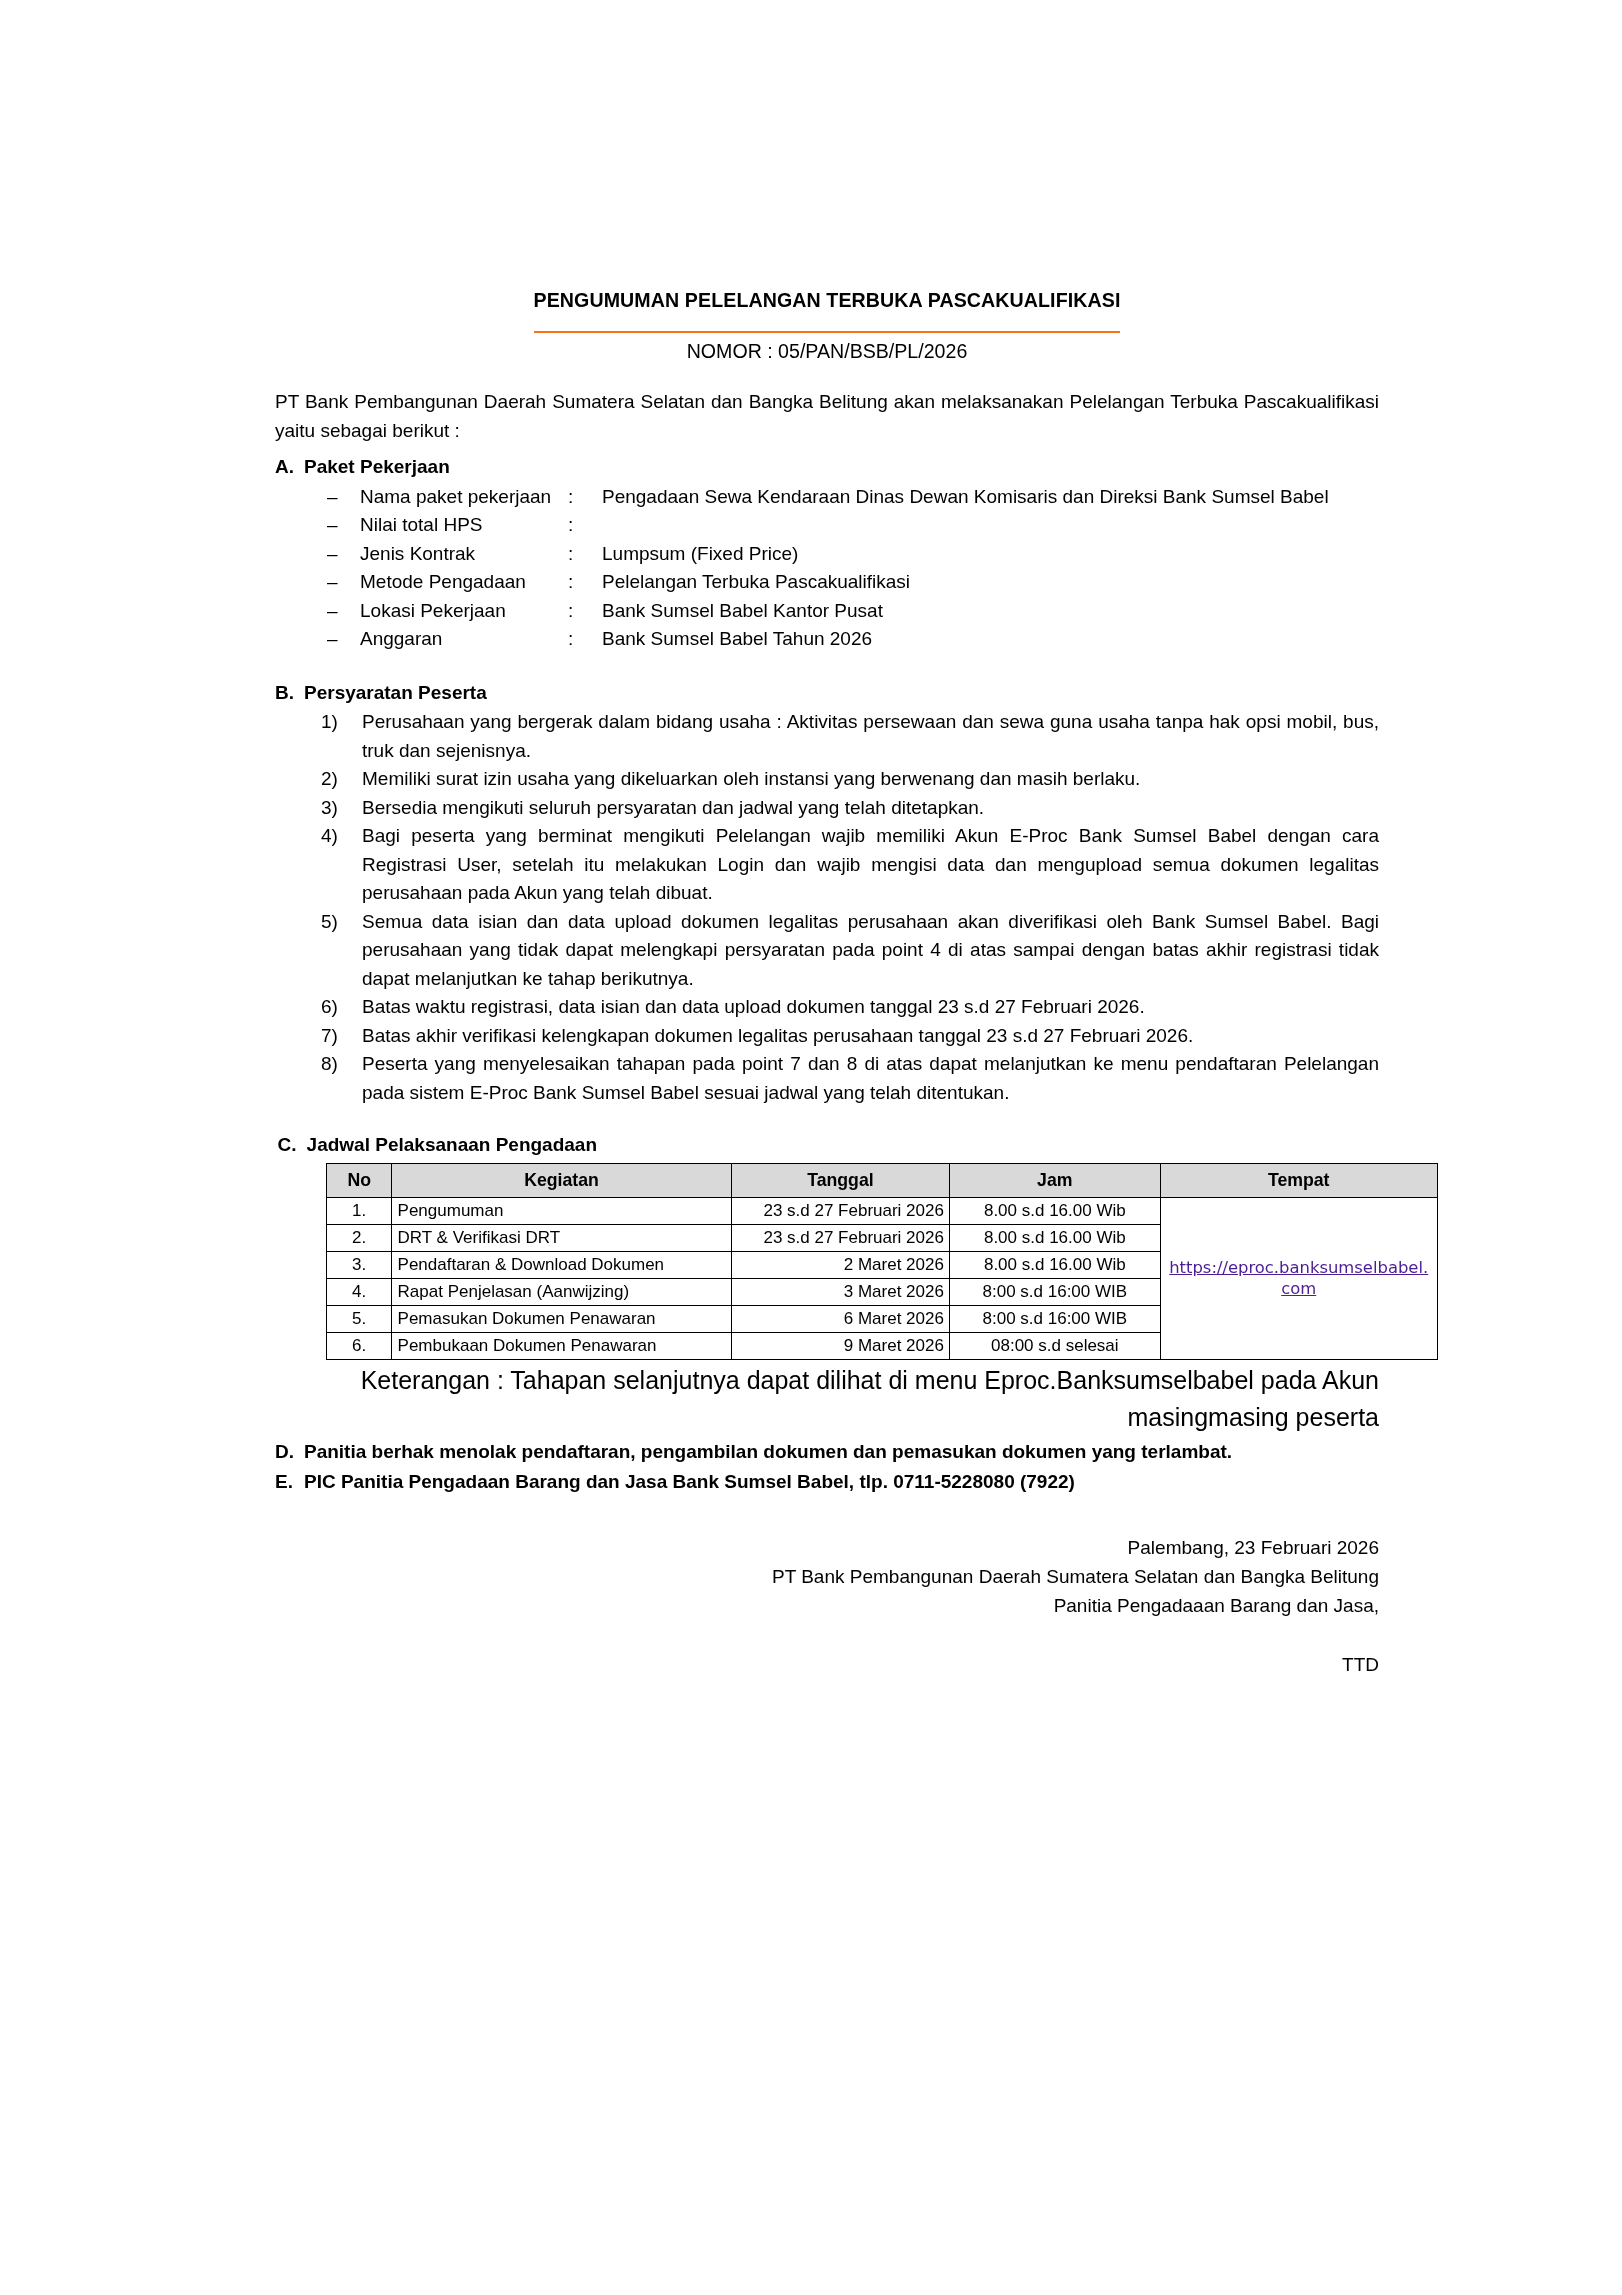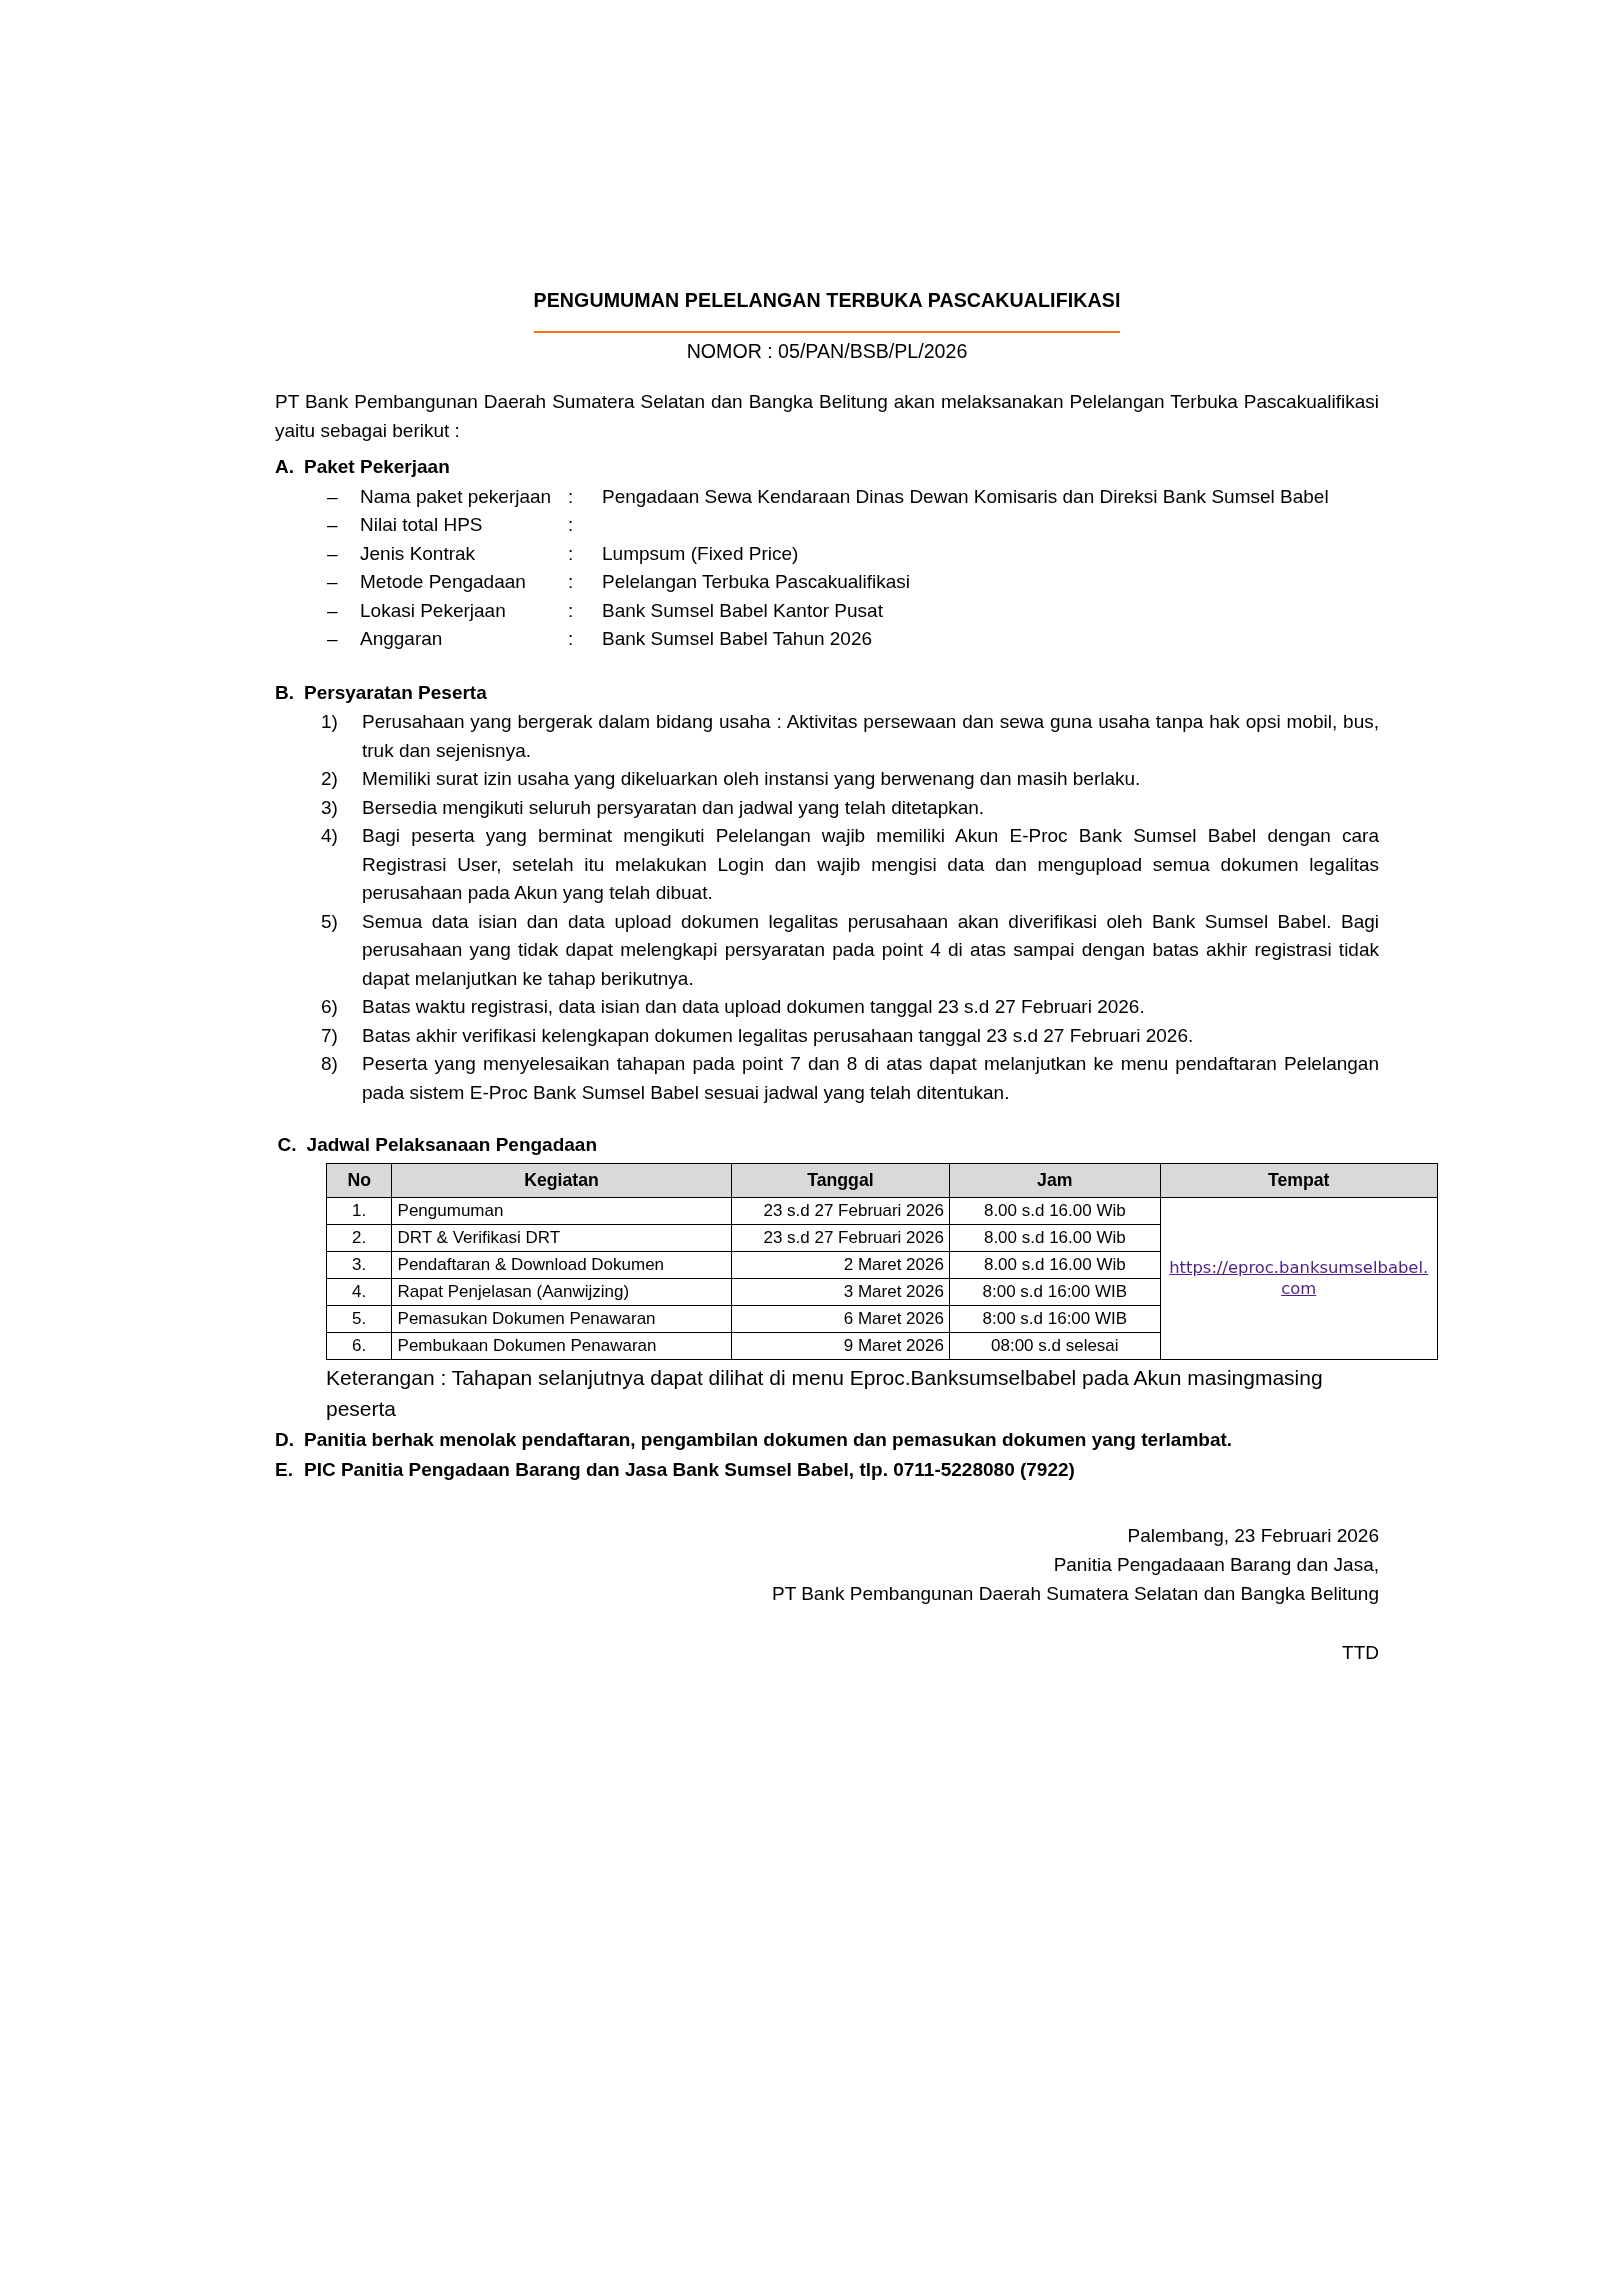--- a/index.html
+++ b/index.html
@@ -178,23 +178,23 @@
     line-height: 1.28;
     display: inline-block;
     word-break: break-word;
     cursor: pointer;
   }
 
   
   .note {
     margin-top: 1.3px;
     padding-left: 51px;
-    font-size: 21px;
+    font-size: 25px;
     line-height: 1.5;
-    text-align: left;
+    text-align: right;
   }
 
   
   .closing {
     margin-top: 38px;
     text-align: right;
     font-size: 19px;
     line-height: 1.52;
   }
   .closing .ttd {
@@ -389,19 +389,19 @@
 
   <div class="section" style="margin-top:1.3px;">
     <div class="section-head">
       <span class="letter">E.</span>
       <span>PIC Panitia Pengadaan Barang dan Jasa Bank Sumsel Babel, tlp. 0711-5228080 (7922)</span>
     </div>
   </div>
 
   <div class="closing">
     <div class="signer-line">Palembang, 23 Februari 2026</div>
+    <div class="signer-line">PT Bank Pembangunan Daerah Sumatera Selatan dan Bangka Belitung</div>
     <div class="signer-line">Panitia Pengadaaan Barang dan Jasa,</div>
-    <div class="signer-line">PT Bank Pembangunan Daerah Sumatera Selatan dan Bangka Belitung</div>
     <div class="ttd">TTD</div>
   </div>
 
 </div>
 
 
 </body></html>

